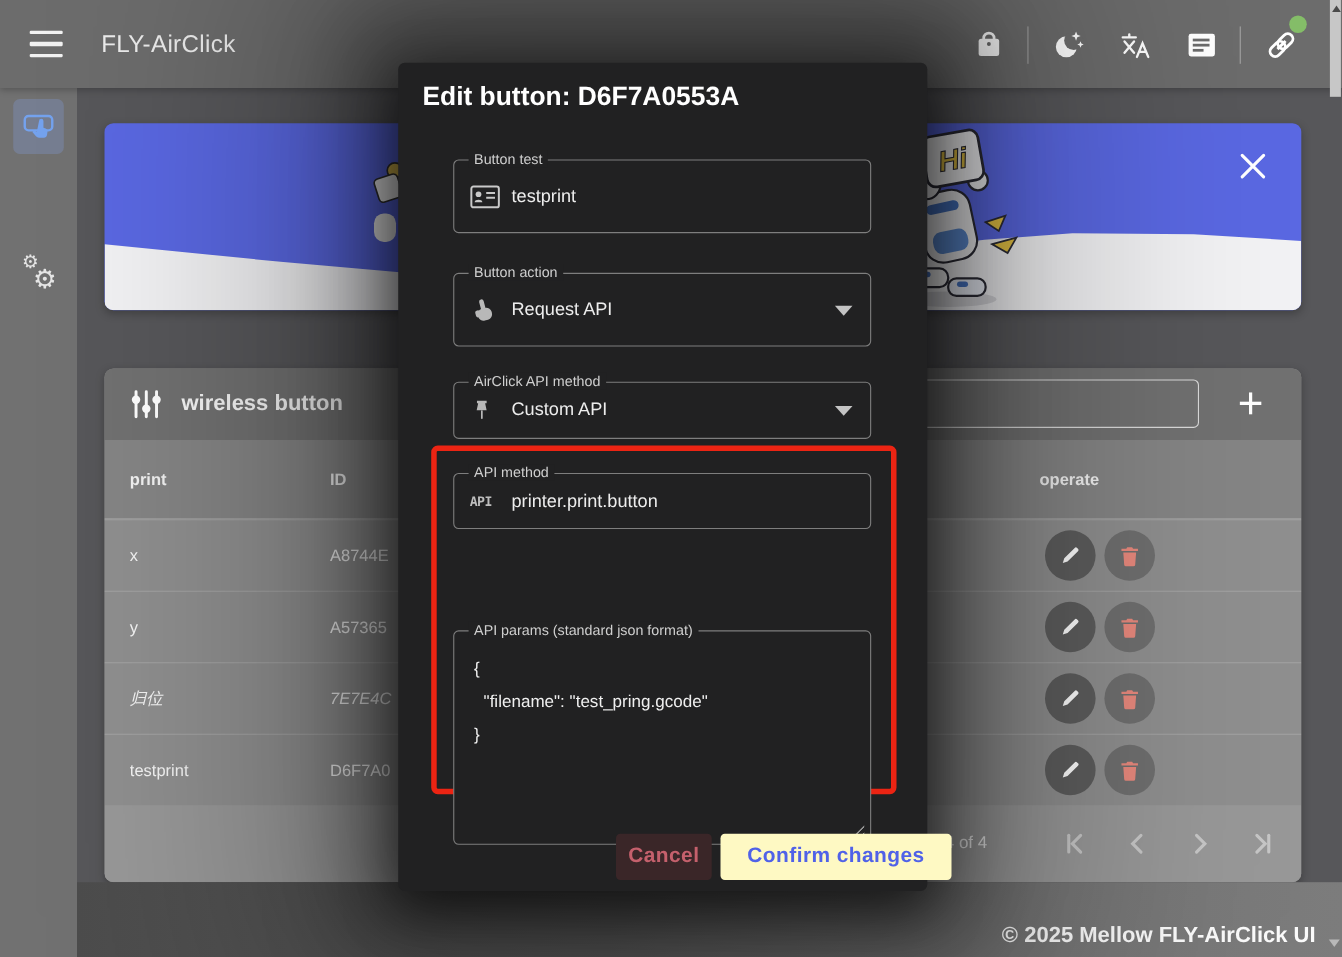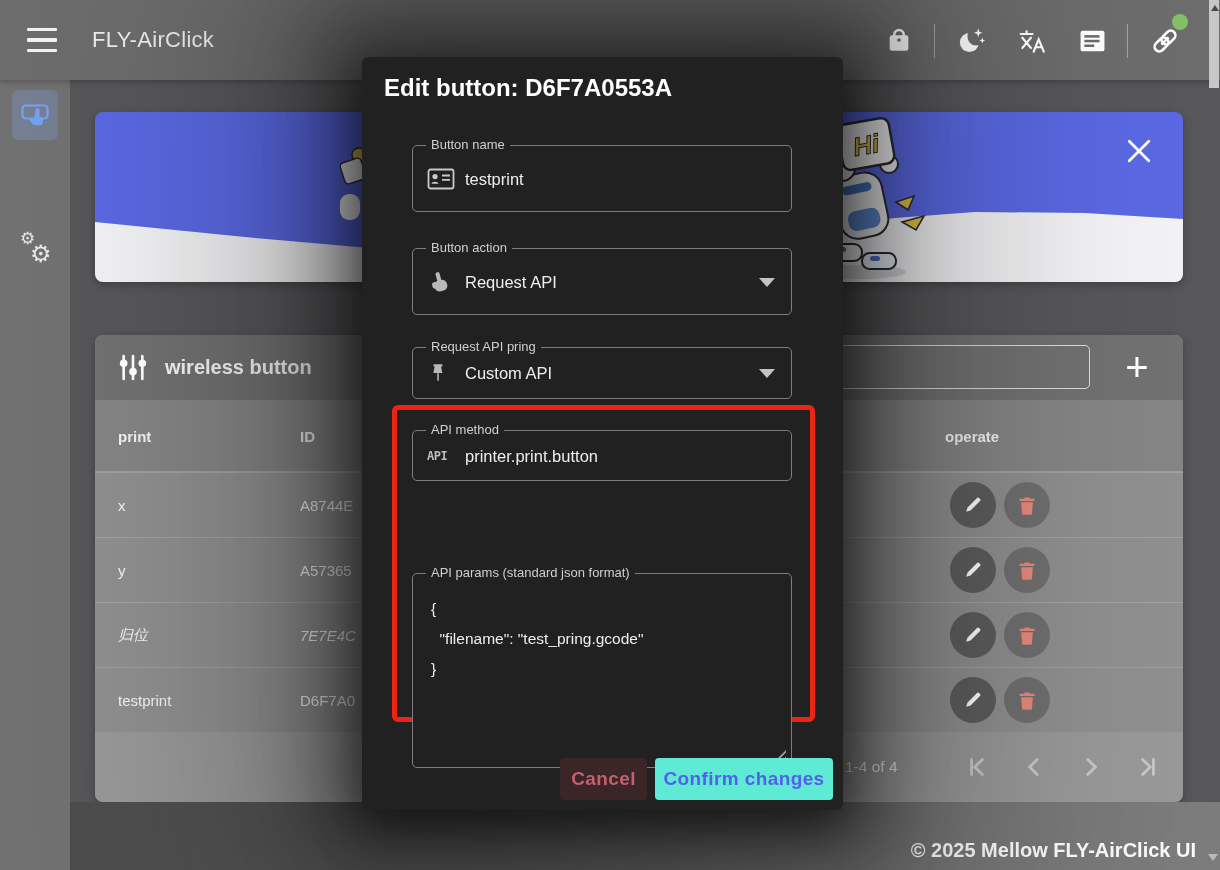--- a/index.html
+++ b/index.html
@@ -101,21 +101,21 @@
     font-size:15.5px; line-height:30px; color:#efefef; white-space:pre; }
   .resize-handle { position:absolute; right:5px; bottom:5px; width:12px; height:12px;
     background:repeating-linear-gradient(135deg, transparent 0 3px, #9a9a9a 3px 5px);
     clip-path:polygon(100% 0, 100% 100%, 0 100%); }
   .red-box { position:absolute; left:30px; top:348px; width:423px; height:317px;
     border:5px solid #ec2413; border-radius:6px; pointer-events:none; }
   .m-btn { position:absolute; top:701px; height:42px; border:none; border-radius:4px;
     font-family:"Liberation Sans", sans-serif; font-size:19px; font-weight:bold;
     letter-spacing:.4px; cursor:pointer; }
   .btn-cancel  { left:198px; width:87px;  background:#3a2628; color:#c4606c; }
-  .btn-confirm { left:293px; width:178px; background:#5eead4; color:#5062e8; }
+  .btn-confirm { left:293px; width:210px; background:#fef9c3; color:#5062e8; }
 </style>
 </head>
 <body>
 
 <div class="topbar">
   <button class="hamburger">
     <span></span>
       <span></span>
       <span></span>
   </button>
@@ -336,21 +336,21 @@
 
   <div class="footer-zone">
     <div class="copyright">© 2025 Mellow FLY-AirClick UI</div>
   </div>
 </div>
 
 <div class="modal">
   <div class="modal-title">Edit button: D6F7A0553A</div>
 
   <div class="field f-name">
-    <span class="field-label">Button name</span>
+    <span class="field-label">Button test</span>
     <span class="field-icon">
       <svg width="28" height="22" viewBox="0 0 28 22">
         <rect x="1.5" y="1.5" width="25" height="19" rx="2" fill="none" stroke="#c9c9c9" stroke-width="1.8"></rect>
         <circle cx="8" cy="8.6" r="2.6" fill="#c9c9c9"></circle>
         <path d="M4.5 15.8c0-2.8 7-2.8 7 0z" fill="#c9c9c9"></path>
         <path d="M15 7.5h8M15 11.8h8" stroke="#c9c9c9" stroke-width="1.8"></path>
       </svg>
     </span>
     <span class="field-value">testprint</span>
   </div>
@@ -364,21 +364,21 @@
           <rect x="6.3" y="10.5" width="13" height="11" rx="5"></rect>
           <rect x="4.6" y="10.8" width="4.5" height="6.5" rx="2.2"></rect>
         </g>
       </svg>
     </span>
     <span class="field-value">Request API</span>
     <span class="caret"></span>
   </div>
 
   <div class="field f-method">
-    <span class="field-label">Request API pring</span>
+    <span class="field-label">AirClick API method</span>
     <span class="field-icon">
       <svg width="22" height="23" viewBox="0 0 24 24">
         <g fill="#b8b8b8">
           <path d="M7.2 2.5h9.6v2.4h-1.5l1.5 7.1H6.9l1.5-7.1H7.2z"></path>
           <rect x="11.2" y="12" width="1.7" height="8.6" rx="0.8"></rect>
         </g>
       </svg>
     </span>
     <span class="field-value">Custom API</span>
     <span class="caret"></span>

